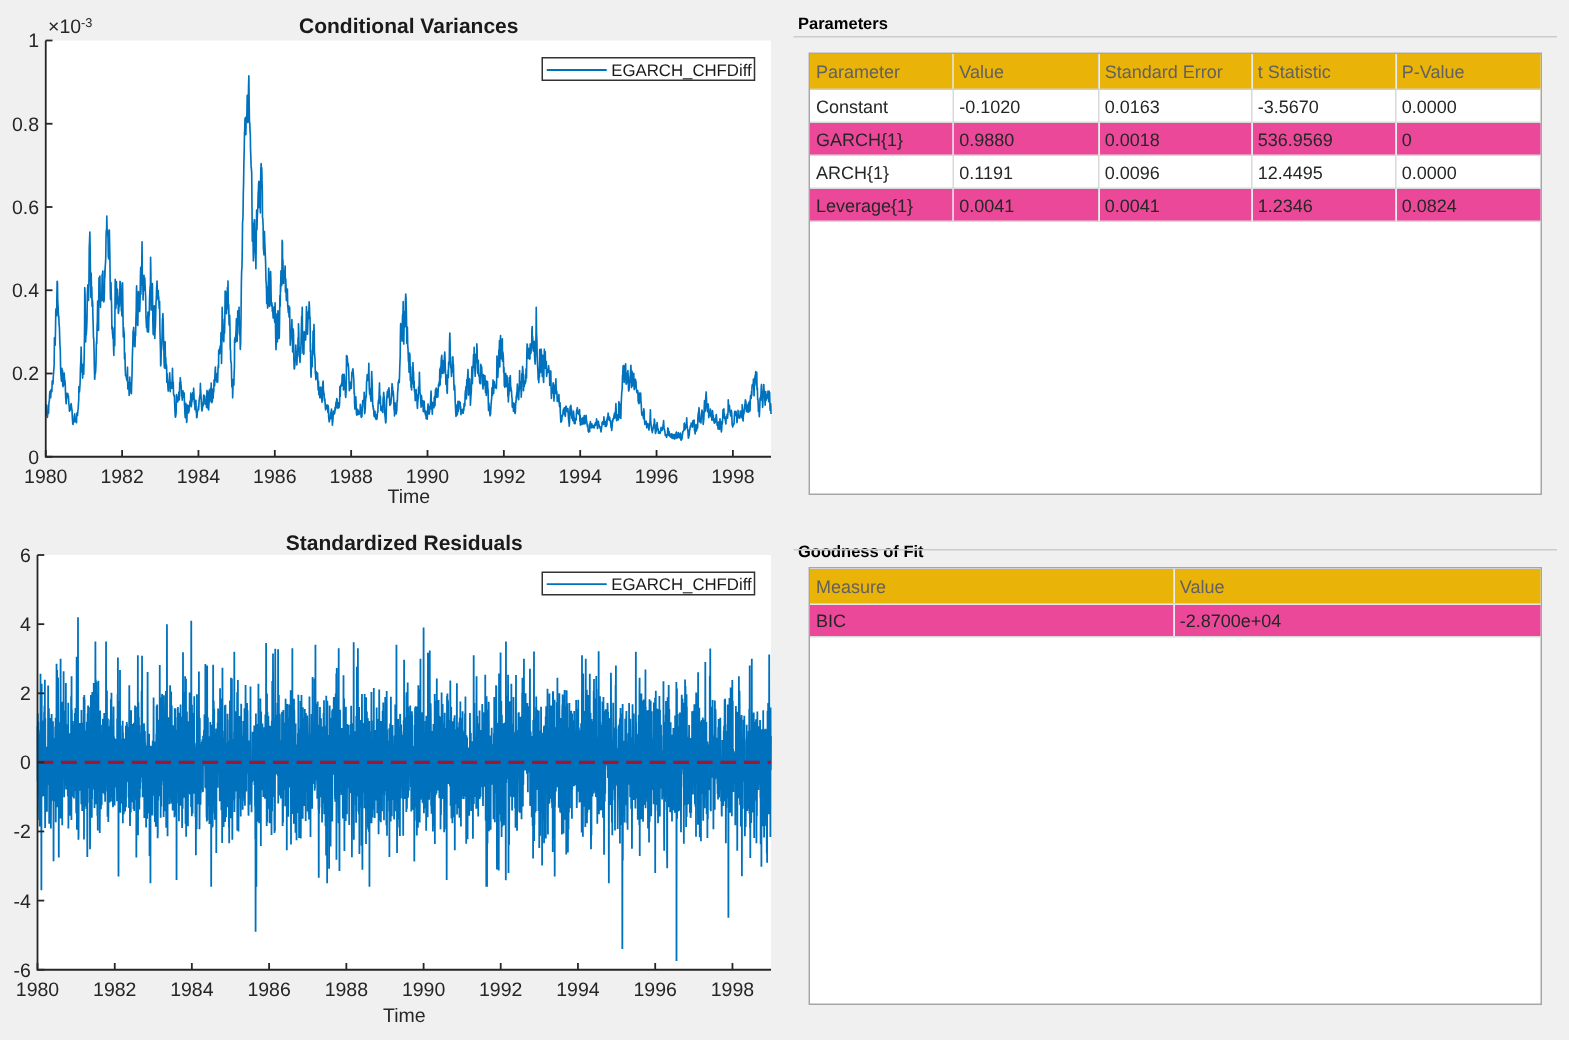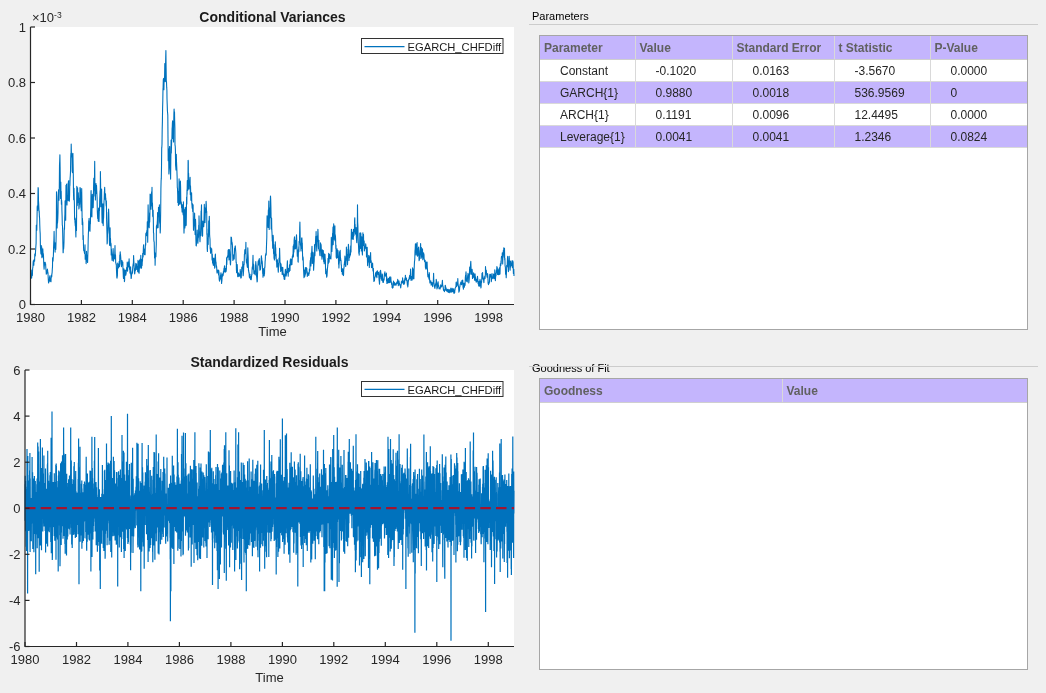--- a/index.html
+++ b/index.html
@@ -1,25 +1,25 @@
 <!DOCTYPE html>
 <html><head><meta charset="utf-8"><style>
 html,body{margin:0;padding:0;width:1046px;height:693px;background:#f0f0f0;overflow:hidden;
  font-family:"Liberation Sans",sans-serif}
-.lbl{position:absolute;font-size:11px;font-weight:normal;color:#000;line-height:11px}
+.lbl{position:absolute;font-size:11px;font-weight:bold;color:#000;line-height:11px}
 .sep{position:absolute;left:529px;width:509px;height:1px;background:#cccccc}
 .panel{position:absolute;left:539px;width:487px;background:#ffffff;border:1px solid #a6a6a6}
 table.t{border-collapse:collapse;width:100%;table-layout:fixed;font-size:12px}
-table.t th{height:23px;font-weight:bold;color:#616161;text-align:left;padding:0 0 0 4px;
- background:#c4b5fd;border-bottom:1px solid #cfcfcf;border-right:1px solid #d9d9d9;overflow:hidden;white-space:nowrap}
+table.t th{height:23px;font-weight:normal;color:#616161;text-align:left;padding:0 0 0 4px;
+ background:#eab308;border-bottom:1px solid #cfcfcf;border-right:1px solid #d9d9d9;overflow:hidden;white-space:nowrap}
 table.t th:last-child{border-right:none}
-table.t td{height:21px;color:#262626;padding:0 4px 0 20px;border-bottom:1px solid #d9d9d9;
+table.t td{height:21px;color:#262626;padding:0 4px 0 4px;border-bottom:1px solid #d9d9d9;
  border-right:1px solid #d9d9d9;overflow:hidden;white-space:nowrap}
 table.t td:last-child{border-right:none}
-table.t tr.odd td{background:#c4b5fd}
+table.t tr.odd td{background:#ec4899}
 td.l{text-align:left} td.r{}
 </style></head>
 <body>
 <svg width="1046" height="693" viewBox="0 0 1046 693" style="position:absolute;left:0;top:0">
 <style>
  text{font-family:"Liberation Sans",sans-serif;fill:#262626}
  .tk{font-size:13px}
  .ti{font-size:14px;font-weight:bold;fill:#1a1a1a}
  .lg{font-size:11.2px;fill:#1a1a1a}
 </style>
@@ -166,17 +166,21 @@
 <div class="lbl" style="left:532px;top:363px">Goodness of Fit</div>
 <div class="sep" style="top:366px"></div>
 <div class="panel" style="top:378px;height:290px">
 <table class="t">
 <colgroup>
         <col style="width:242px">
         <col>
       </colgroup>
 <tbody>
         <tr>
-          <th>Goodness</th>
+          <th>Measure</th>
           <th>Value</th>
+        </tr>
+        <tr class="odd">
+          <td class="l">BIC</td>
+          <td class="r">-2.8700e+04</td>
         </tr>
 </tbody>
     </table>
 </div>
 </body></html>

